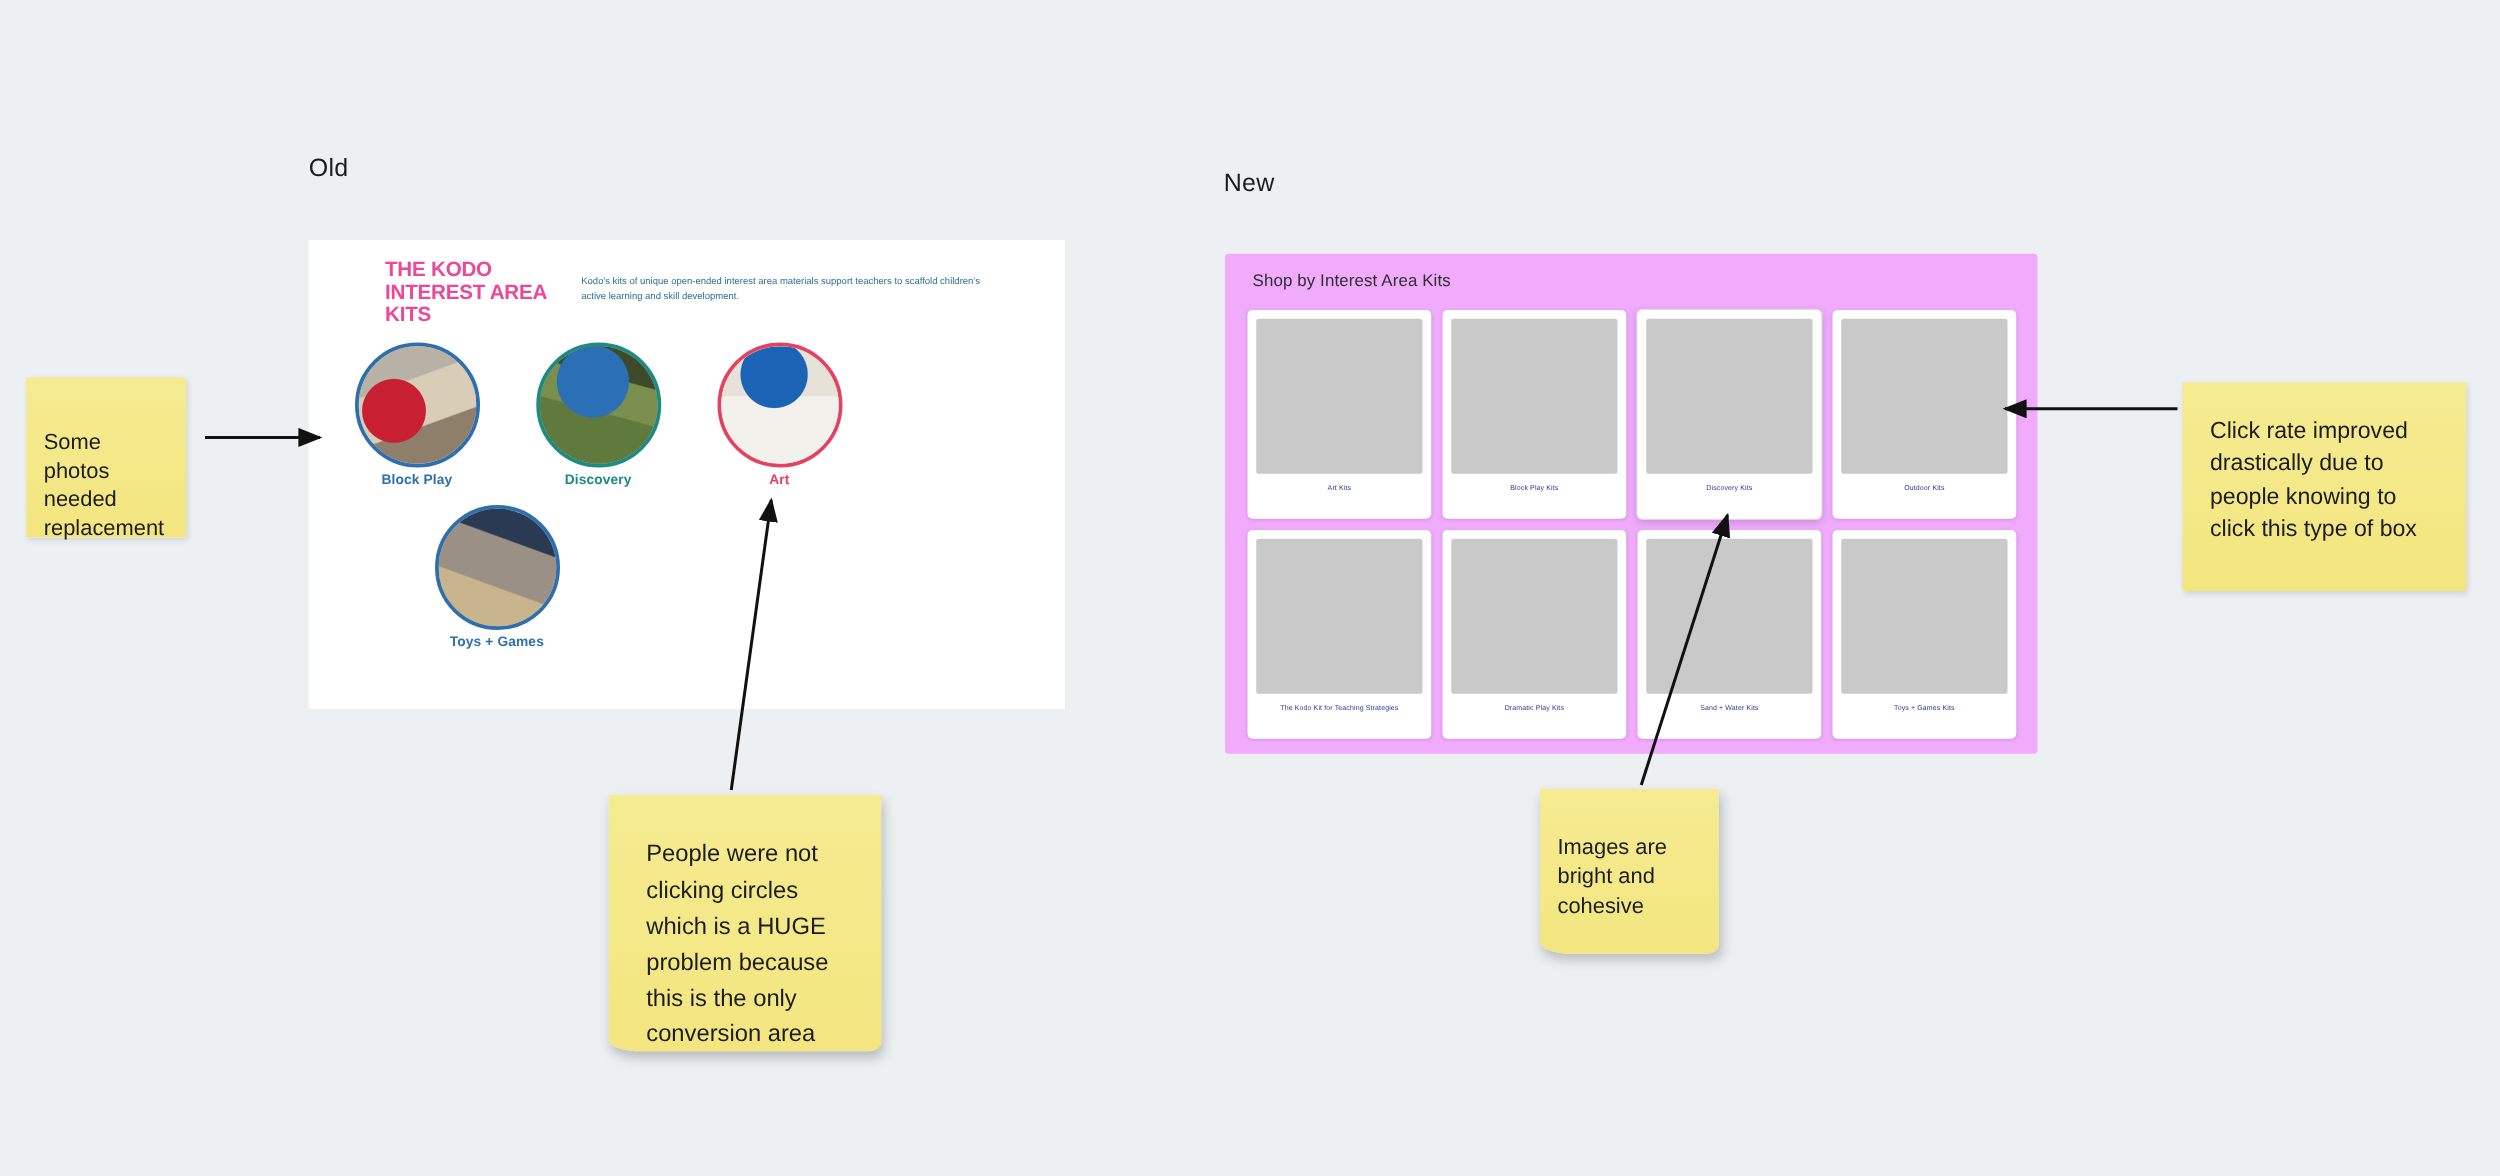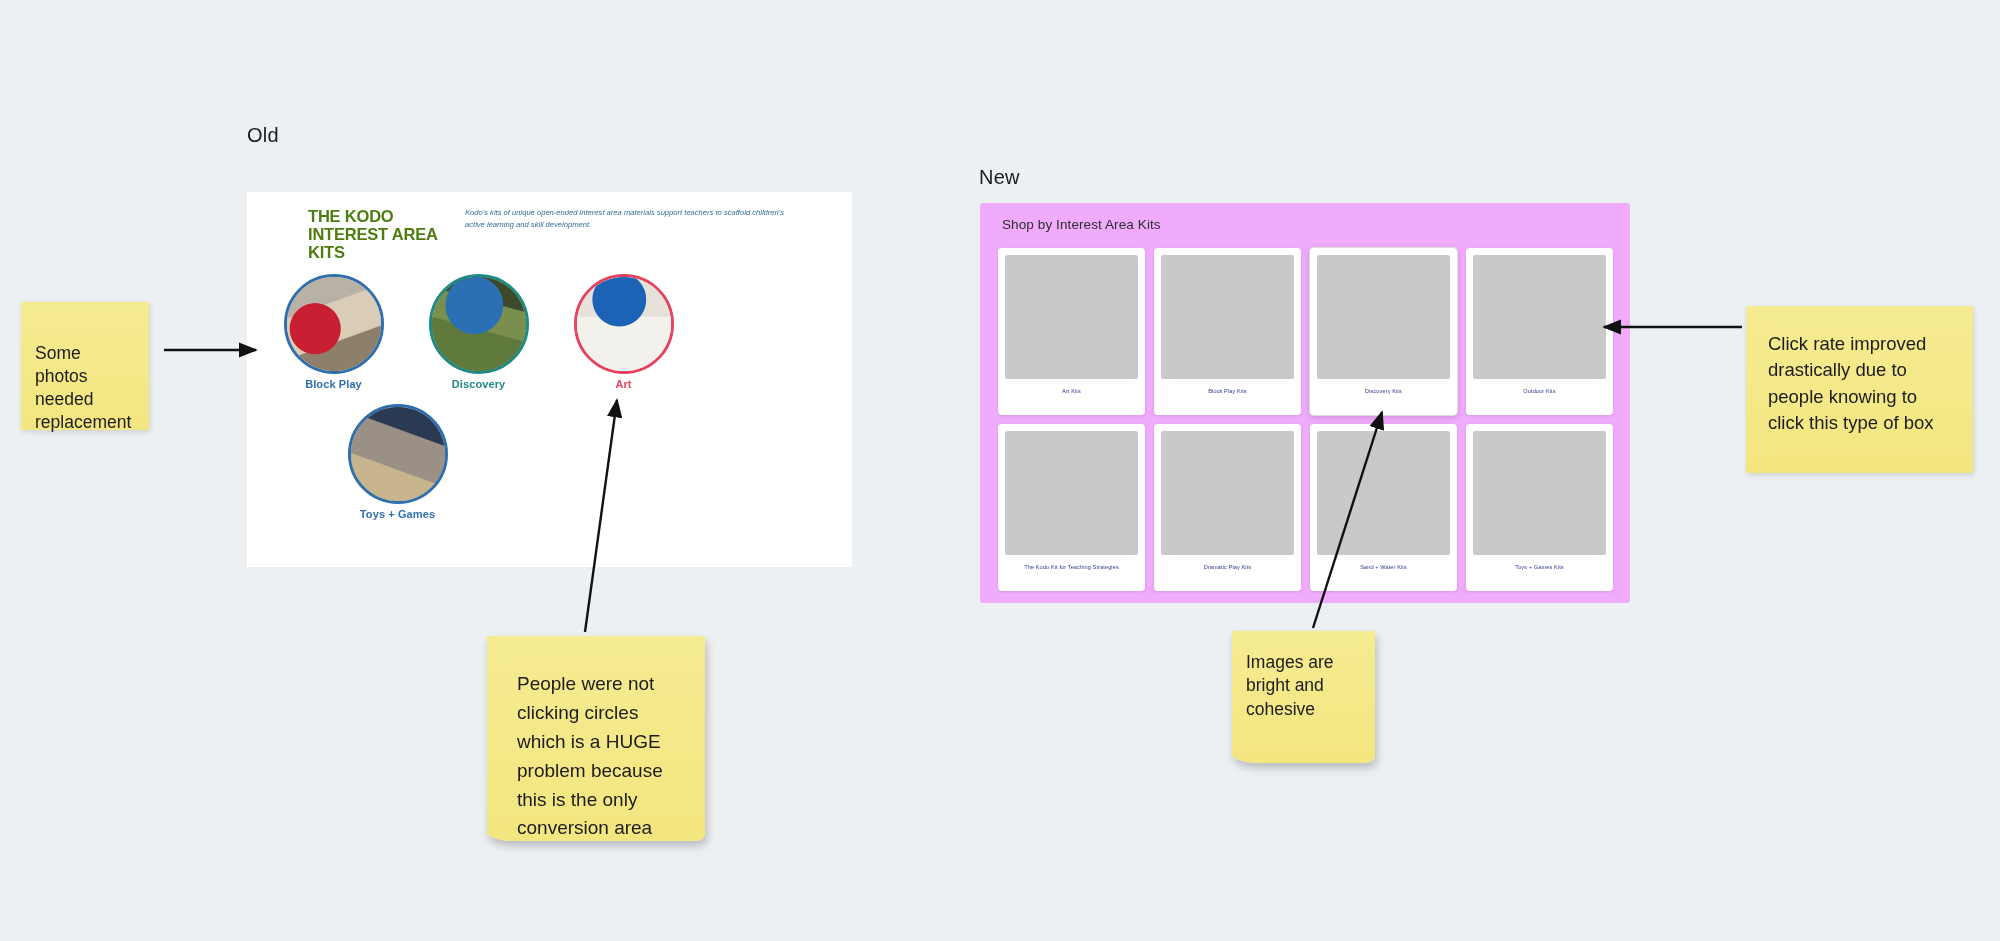--- a/index.html
+++ b/index.html
@@ -14,51 +14,51 @@
 
   
   .section-label{
     position:absolute;
     font-size:20px;
     color:#1c1c1c;
     letter-spacing:.2px;
     font-family:"Liberation Sans", sans-serif;
   }
   #label-old{left:247px;top:124px;}
-  #label-new{left:979px;top:166px;}
+  #label-new{left:979px;top:136px;}
 
   
   .old-panel{
     position:absolute;
     left:247px;top:192px;
     width:605px;height:375px;
     background:#ffffff;
     overflow:hidden;
   }
   .old-head{
     position:absolute;left:0;top:0;width:100%;height:82px;
     display:flex;
   }
   .old-title{
     position:absolute;left:61px;top:16px;
     width:150px;
-    color:#4d7c0f;
+    color:#ec4899;
     font-weight:bold;
     font-size:16.5px;
     line-height:1.08;
     letter-spacing:-.2px;
     font-family:"Liberation Sans", sans-serif;
   }
   .old-copy{
     position:absolute;left:218px;top:15px;width:340px;
     color:#2f6f96;
     font-size:7.6px;
     line-height:1.62;
   }
-  .old-copy p{margin:0 0 1px 0;font-style:italic;}
+  .old-copy p{margin:12px 0 1px 0;}
   .old-copy ul{margin:0;padding-left:9px;list-style:none;}
   .old-copy li{position:relative;padding-left:4px;}
   .old-copy li:before{
     content:"";position:absolute;left:-5px;top:5px;
     width:2.4px;height:2.4px;border-radius:50%;background:#2f6f96;
   }
 
   .old-grid{position:absolute;left:0;top:82px;width:100%;}
   .old-row{display:flex;}
   .old-row.r1{padding:0 0 0 14px;}
@@ -174,21 +174,21 @@
     border-bottom-left-radius:26px 9px;
     border-bottom-right-radius:10px 7px;
   }
   .note.flat{box-shadow:1px 2px 5px rgba(0,0,0,.13);}
 
   #note-photos{left:21px;top:302px;width:128px;height:128px;
       padding:40px 14px 0 14px;font-size:17.5px;line-height:1.32;}
   #note-circles{left:487px;top:636px;width:218px;height:205px;
       padding:34px 26px 0 30px;font-size:19px;line-height:1.52;}
   #note-bright{left:1232px;top:631px;width:143px;height:132px;
-      padding:20px 18px 0 14px;font-size:17.5px;line-height:1.33;}
+      padding:35px 18px 0 14px;font-size:17.5px;line-height:1.33;}
   #note-click{left:1746px;top:306px;width:227px;height:167px;
       padding:25px 18px 0 22px;font-size:18.5px;line-height:1.42;}
 
   
   #arrows{position:absolute;inset:0;pointer-events:none;}
 </style>
 </head>
 <body>
 
 <div class="canvas">

